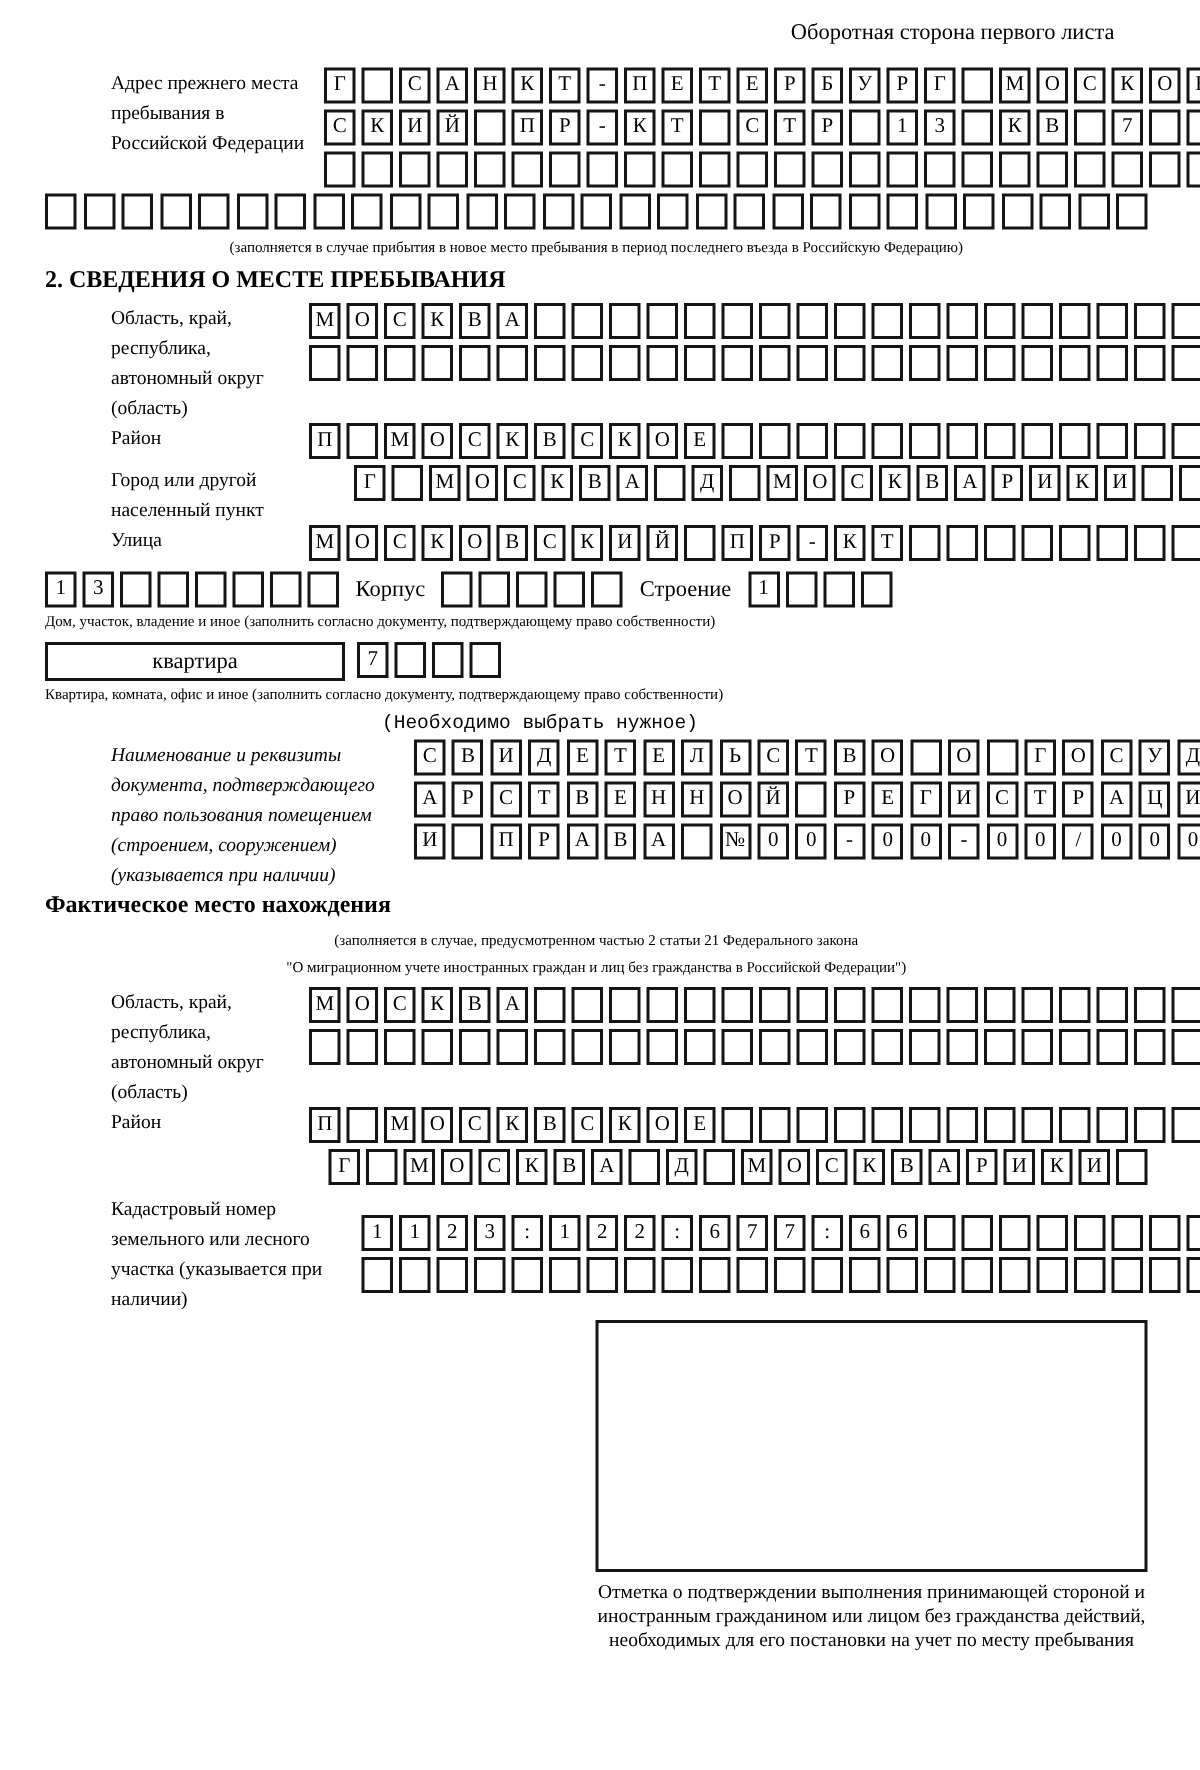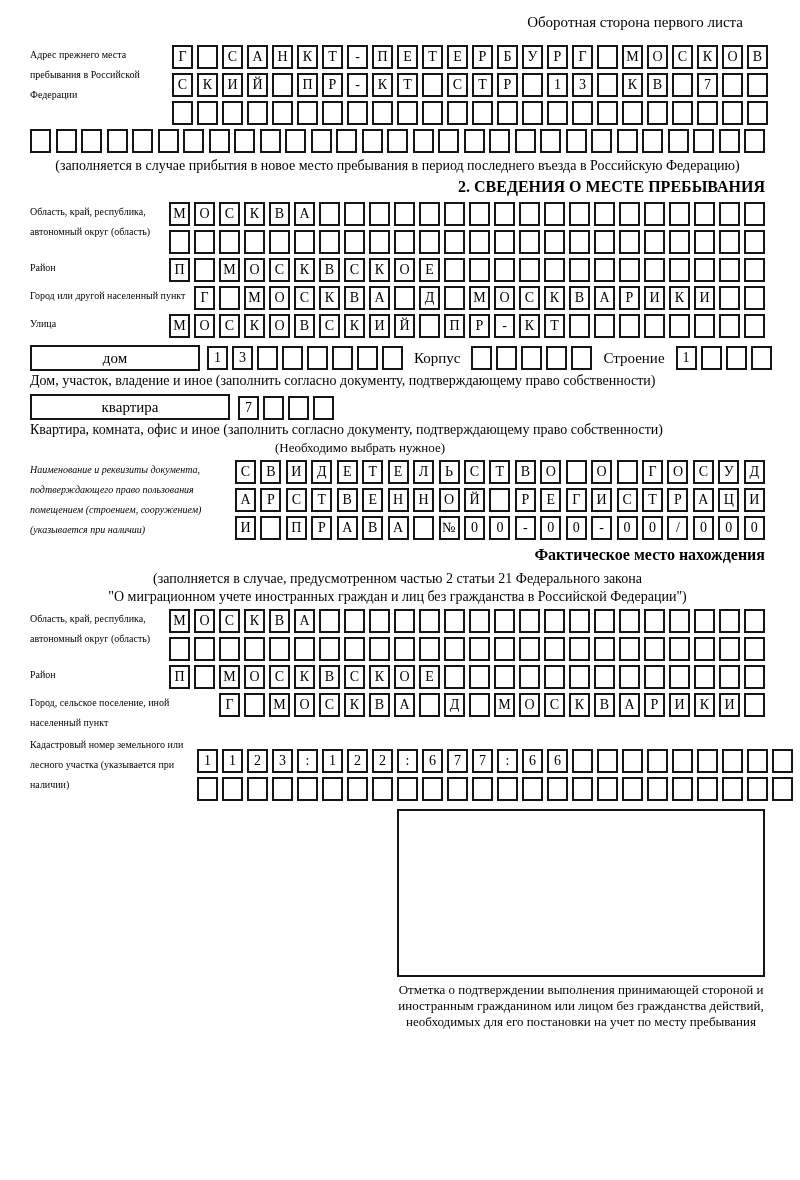--- a/index.html
+++ b/index.html
@@ -1,48 +1,48 @@
 <!DOCTYPE html>
 <html><head>
 <meta charset="utf-8">
 <style>
   html,body{margin:0;padding:0;background:#fff;color:#000;}
   body{width:800px;height:1180px;font-family:"Liberation Serif",serif;overflow:hidden;}
   .page{box-sizing:border-box;width:800px;height:1172px;padding:14px 35px 0 30px;overflow:hidden;}
   .header-note{text-align:right;font-size:15px;padding-right:22px;}
   .field{display:flex;align-items:flex-start;}
-  .label{font-size:10px;line-height:20px;flex:none;}
+  .label{font-size:13px;line-height:20px;flex:none;margin-left:44px;}
   .lw140{width:142px;}
   .lw130{width:132px;}
   .lw160{width:162px;}
   .lw200{width:202px;font-style:italic;}
   .lw185{width:187px;}
   .lw165{width:167px;}
   .rows{margin-left:auto;}
   .cellrow{display:flex;justify-content:space-between;margin-bottom:4px;}
   .cellrow.inline{justify-content:flex-start;gap:4px;margin-bottom:0;}
   .w24{width:596px;}
   .w23{width:571px;}
   .w22{width:546px;}
   .w21{width:530px;}
   .wfull{width:735px;}
   .cell{flex:none;width:21px;height:24px;box-sizing:border-box;border:2px solid #151515;
         display:flex;align-items:center;justify-content:center;font-size:14px;line-height:1;}
-  .caption{font-size:14px;line-height:17px;margin-top:1px;}
+  .caption{font-size:10px;line-height:17px;margin-top:1px;}
   .caption.center{text-align:center;}
-  .section-title{font-size:16px;font-weight:bold;text-align:right;margin:4px 0 6px 0;}
+  .section-title{font-size:16px;font-weight:bold;text-align:left;margin:4px 0 6px 0;}
   .wide-box{box-sizing:border-box;height:26px;border:2px solid #151515;display:flex;
             align-items:center;justify-content:center;font-size:15px;flex:none;}
   .house-row{display:flex;align-items:center;gap:7px;margin-top:3px;}
   .inline-label{font-size:15px;flex:none;padding:0 4px;}
-  .apt-row{display:flex;align-items:flex-end;gap:8px;margin-top:5px;}
+  .apt-row{display:flex;align-items:flex-start;gap:8px;margin-top:5px;}
   .stay-row{display:flex;align-items:center;font-size:15px;margin-top:6px;gap:12px;}
   .checkbox{flex:none;width:23px;height:26px;box-sizing:border-box;border:2px solid #151515;
             display:flex;align-items:center;justify-content:center;font-size:15px;}
-  .stay-note{font-size:13px;margin-left:170px;width:320px;text-align:center;margin-top:2px;}
+  .stay-note{font-size:13px;margin-left:170px;width:320px;text-align:center;margin-top:2px;font-family:Liberation Mono, monospace;}
   .stamp-wrap{display:flex;margin-top:4px;}
   .stamp-col{margin-left:auto;width:368px;}
   .stamp-box{box-sizing:border-box;width:368px;height:168px;border:2px solid #151515;}
   .stamp-caption{font-size:13px;line-height:16px;text-align:center;margin-top:5px;}
   .mt2{margin-top:2px;} .mt4{margin-top:4px;} .mt14{margin-top:14px;}
 </style>
 </head>
 <body>
 
 <div class="page">
@@ -314,21 +314,20 @@
           <span class="cell"></span>
           <span class="cell"></span>
           <span class="cell"></span>
           <span class="cell"></span>
           <span class="cell"></span>
         </div>
     </div>
   </div>
 
   <div class="house-row">
-    <div class="wide-box" style="width:170px;">дом</div>
     <div class="cellrow inline">
         <span class="cell">1</span>
         <span class="cell">3</span>
         <span class="cell"></span>
         <span class="cell"></span>
         <span class="cell"></span>
         <span class="cell"></span>
         <span class="cell"></span>
         <span class="cell"></span>
       </div>
@@ -526,21 +525,20 @@
           <span class="cell"></span>
           <span class="cell"></span>
           <span class="cell"></span>
           <span class="cell"></span>
           <span class="cell"></span>
         </div>
     </div>
   </div>
 
   <div class="field">
-    <div class="label lw185">Город, сельское поселение, иной населенный пункт</div>
     <div class="rows">
       <div class="cellrow w22">
           <span class="cell">Г</span>
           <span class="cell"></span>
           <span class="cell">М</span>
           <span class="cell">О</span>
           <span class="cell">С</span>
           <span class="cell">К</span>
           <span class="cell">В</span>
           <span class="cell">А</span>

